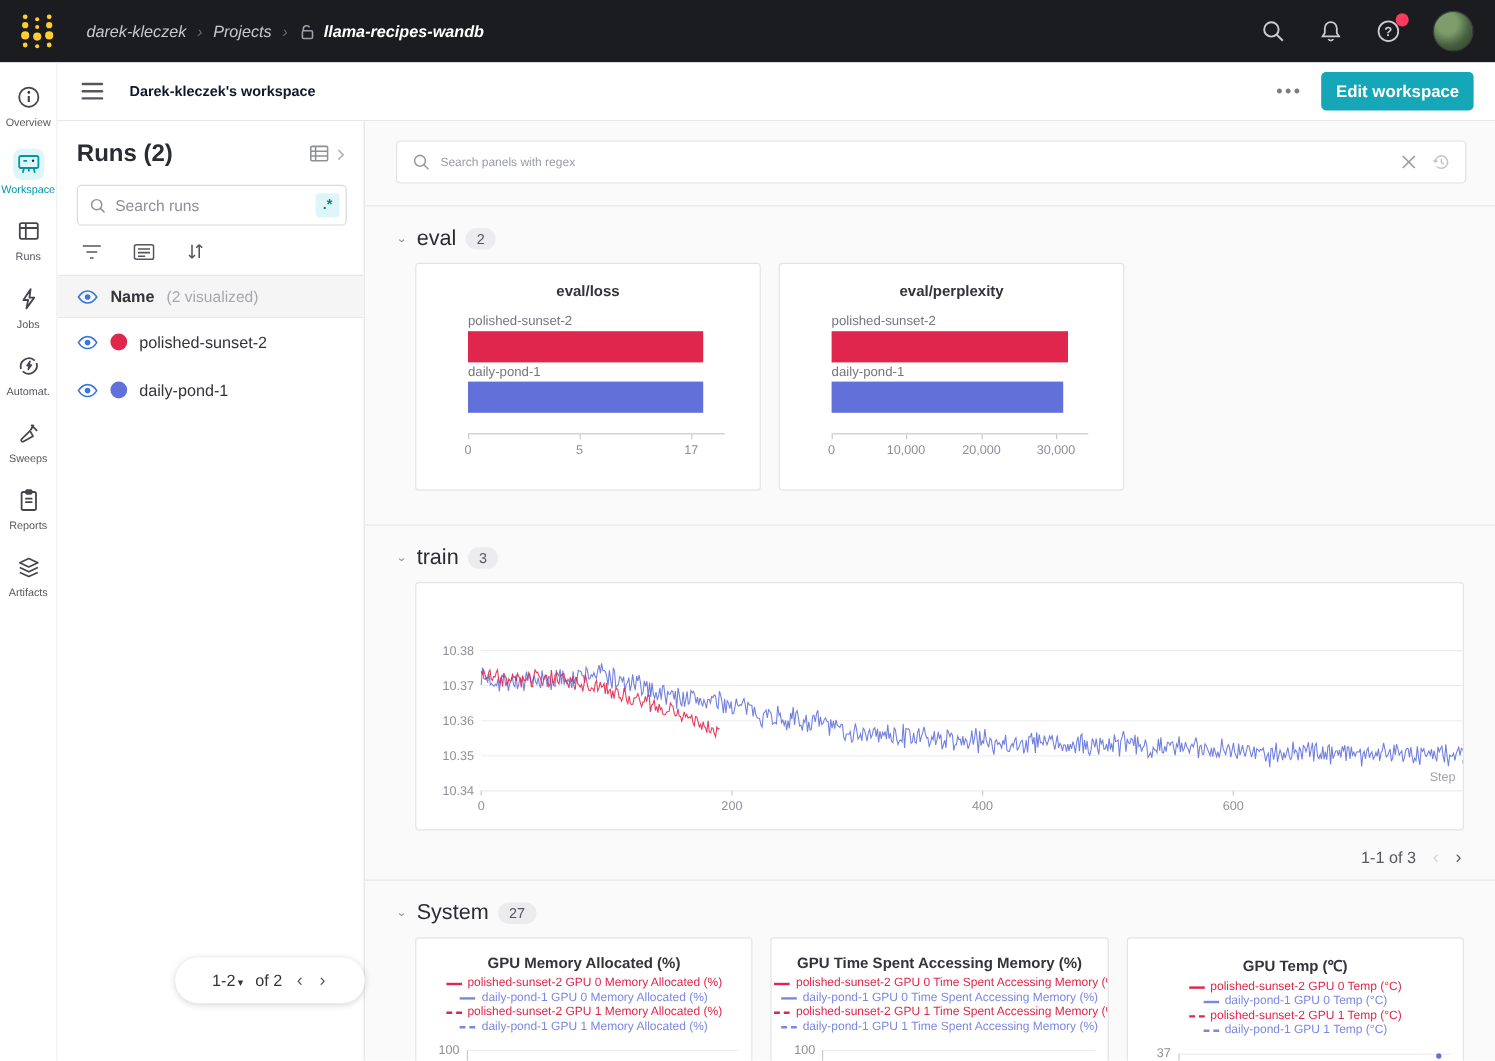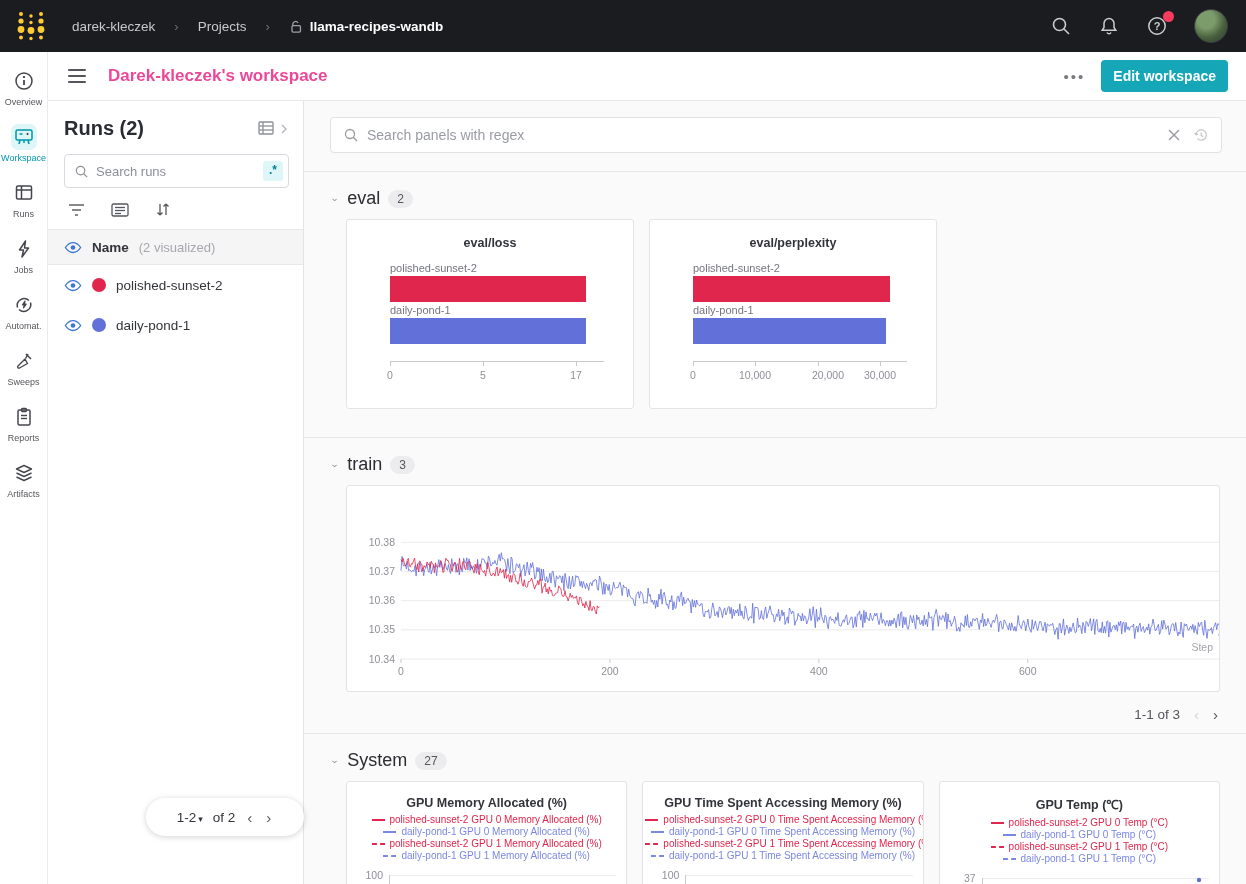--- a/index.html
+++ b/index.html
@@ -2,21 +2,21 @@
 <html><head>
 <meta charset="utf-8">
 <style>
   * { margin:0; padding:0; box-sizing:border-box; }
   html,body { width:1246px; height:884px; overflow:hidden; background:#fff;
     font-family:"Liberation Sans", sans-serif; color:#2b2c33; }
 
   
   .topbar { height:52px; background:#1a1c1f; display:flex; align-items:center; padding:0 18px 0 14px; }
   .logo { width:34px; height:36px; margin-right:24px; flex:none; }
-  .crumbs { display:flex; align-items:center; gap:19px; font-size:13.5px; color:#c6c9ce; }
+  .crumbs { display:flex; align-items:center; gap:9px; font-size:13.5px; color:#c6c9ce;font-style:italic; }
   .crumb { cursor:pointer; }
   .crumb-sep { color:#6b6e76; font-size:13px; }
   .crumb-last { color:#fff; font-weight:bold; display:flex; align-items:center; gap:6px; }
   .topbar-right { margin-left:auto; display:flex; align-items:center; gap:26px; }
   .tb-icon { width:22px; height:22px; position:relative; cursor:pointer; }
   .tb-icon svg { display:block; }
   .notif-dot { position:absolute; top:-4px; right:-6px; width:11px; height:11px; border-radius:50%; }
   .avatar { width:34px; height:34px; border-radius:50%; cursor:pointer;
     background:radial-gradient(circle at 35% 30%, #7d9c6b 0 28%, #48603e 60%, #2e3c2a 100%); border:1px solid #3a3d42; }
 
@@ -28,21 +28,21 @@
   .rail-item .rlb { font-size:9px; color:#56565c; margin-top:3px; white-space:nowrap; }
   .rail-item.active .ric { background:#dff6f8; }
   .rail-item.active .rlb { color:#0097ab; }
   .rail-item svg { stroke:#45464c; }
   .rail-item.active svg { stroke:#0097ab; }
 
   .content { flex:1; display:flex; flex-direction:column; min-width:0; }
   .ws-header { height:49px; background:#fff; border-bottom:1px solid #e7e7ea; display:flex; align-items:center; padding:0 18px 0 20px; flex:none; }
   .hamburger { width:18px; height:14px; display:flex; flex-direction:column; justify-content:space-between; cursor:pointer; margin-right:22px; }
   .hamburger span { height:2px; background:#55565c; border-radius:1px; }
-  .ws-title { font-size:17px; font-weight:bold; color:#ec4899; }
+  .ws-title { font-size:12px; font-weight:bold; color:#0f172a; }
   .ws-actions { margin-left:auto; display:flex; align-items:center; gap:16px; }
   .dots-menu { color:#7a7b82; font-size:15px; letter-spacing:2px; cursor:pointer; }
   .edit-btn { color:#fff; font-size:14px; font-weight:bold; border:none; border-radius:4px; height:32px; padding:0 12px; cursor:pointer; }
 
   .main-row { display:flex; flex:1; min-height:0; }
 
   
   .runs-panel { width:256px; background:#fff; border-right:1px solid #e4e4e7; flex:none; position:relative; padding-top:16px; }
   .runs-head { display:flex; align-items:center; padding:0 14px 0 16px; }
   .runs-title { font-size:20px; font-weight:bold; color:#2b2c33; }
@@ -61,21 +61,21 @@
   .run-name { font-size:13.5px; color:#33343a; }
   .runs-pagination { position:absolute; left:98px; bottom:48px; width:158px; height:38px; background:#fff; border-radius:19px;
     box-shadow:0 1px 6px rgba(0,0,0,.18); display:flex; align-items:center; justify-content:center; gap:10px; font-size:13.5px; color:#33343a; }
   .pg-caret { font-size:9px; color:#33343a; margin-left:2px; }
   .pg-arrow { font-size:15px; color:#56565c; cursor:pointer; padding:0 2px; }
 
   
   .panels-area { flex:1; background:#fafafa; min-width:0; overflow:hidden; }
   .panel-search-row { padding:16px 24px 18px 26px; border-bottom:1px solid #e7e7ea; }
   .panel-search { height:36px; background:#fff; border:1px solid #e2e2e6; border-radius:4px; display:flex; align-items:center; gap:8px; padding:0 12px; }
-  .panel-search input { border:none; outline:none; flex:1; font-size:14px; font-family:inherit; color:#15803d; background:transparent; }
+  .panel-search input { border:none; outline:none; flex:1; font-size:10px; font-family:inherit; color:#15803d; background:transparent; }
   .panel-search input::placeholder { color:#9a9ca4; }
   .section { padding:0 26px; }
   .sec-head { display:flex; align-items:center; gap:8px; padding:16px 0 10px; cursor:pointer; }
   .sec-head .chev { color:#8e9097; font-size:11px; transform:scaleY(.8); }
   .sec-name { font-size:18px; color:#2b2c32; }
   .sec-badge { background:#ececee; color:#56565c; border-radius:10px; font-size:12px; padding:2px 9px; }
   .sec-divider { border-top:1px solid #e7e7ea; }
   .cards-row { display:flex; gap:15px;margin-left:16px; }
   .card { background:#fff; border:1px solid #e4e4e8; border-radius:3px; width:288px; height:190px; position:relative; overflow:hidden; }
   .card.wide { width:890px; height:207px; }
@@ -394,21 +394,21 @@
                   <div class="bar-label">polished-sunset-2</div>
                   <div class="bar" style="width:197px;background:#e0264c"></div>
                   <div class="bar-label">daily-pond-1</div>
                   <div class="bar" style="width:193px;background:#6271da"></div>
                   <div class="bar-axis" style="width:214px">
                     <span class="bar-tick" style="left:0px"></span>
                     <span class="bar-ticklabel" style="left:0px">0</span>
                     <span class="bar-tick" style="left:62px"></span>
                     <span class="bar-ticklabel" style="left:62px">10,000</span>
                     <span class="bar-tick" style="left:125px"></span>
-                    <span class="bar-ticklabel" style="left:135px">20,000</span>
+                    <span class="bar-ticklabel" style="left:125px">20,000</span>
                     <span class="bar-tick" style="left:187px"></span>
                     <span class="bar-ticklabel" style="left:187px">30,000</span>
                   </div>
                 </div>
               </div>
           </div>
           <div style="height:28px"></div>
         </div>
 
         <div class="section sec-divider">

